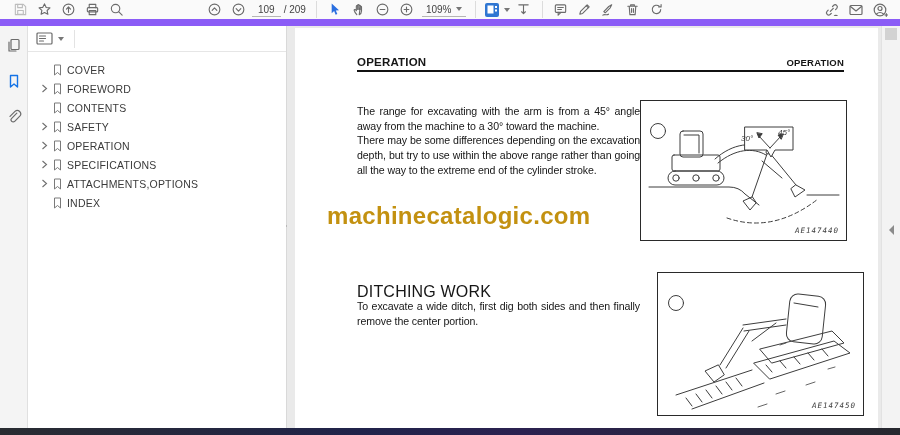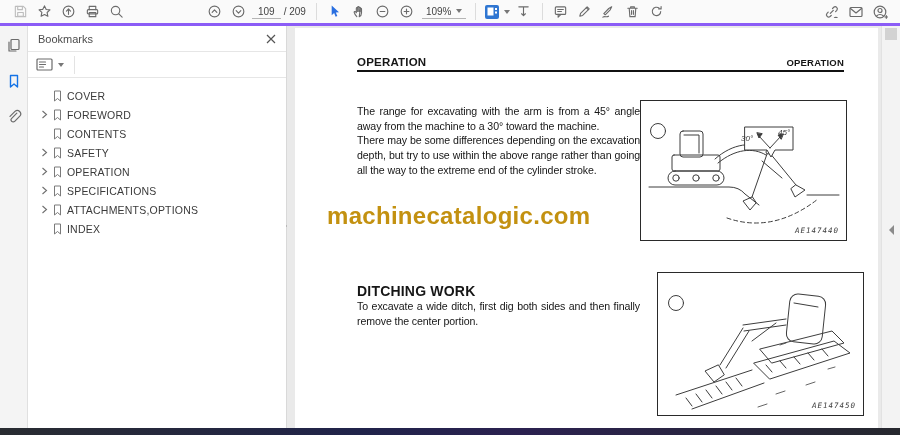--- a/index.html
+++ b/index.html
@@ -1,21 +1,21 @@
 <!DOCTYPE html>
 <html><head>
 <meta charset="utf-8">
 <style>
   * { margin:0; padding:0; box-sizing:border-box; }
   body { font-family:"Liberation Sans", sans-serif; background:#555; }
   .app { position:relative; width:900px; height:435px; background:#fff; overflow:hidden; }
 
   
   .toolbar { position:absolute; left:0; top:0; width:900px; height:26px; background:#fafafa;
-             border-bottom:3px solid #8b5cf6; display:flex; align-items:center; padding:0 8px; }
+             border-bottom:7px solid #8b5cf6; display:flex; align-items:center; padding:0 8px; }
   .tb-btn { display:flex; align-items:center; justify-content:center; width:24px; height:22px; cursor:pointer; }
   .tb-btn svg { display:block; }
   .ic { stroke:#6b6b6b; fill:none; stroke-width:1.2; stroke-linecap:round; stroke-linejoin:round; }
   .ic.dim { stroke:#bdbdbd; }
   .tb-sep { width:1px; height:17px; background:#dcdcdc; margin:0 6px; }
   .tb-gap { width:74px; }
   .page-box { font-size:10px; color:#444; border-bottom:1px solid #b5b5b5; padding:1px 6px; margin:0 2px; }
   .page-total { font-size:10px; color:#444; margin:0 4px 0 1px; }
   .zoom-box { display:flex; align-items:center; font-size:10px; color:#444; border-bottom:1px solid #b5b5b5; padding:1px 4px; margin:0 3px; }
   .caret { width:0; height:0; border-left:3.5px solid transparent; border-right:3.5px solid transparent;
@@ -54,21 +54,21 @@
                    border-top:5px solid transparent; border-bottom:5px solid transparent; border-right:5px solid #8b8b8b; }
 
   
   .page-header { position:absolute; left:62px; top:28px; width:487px; display:flex; justify-content:space-between;
                  align-items:flex-end; border-bottom:2.5px solid #111; padding-bottom:2px; }
   .h-left  { font-size:11.5px; font-weight:700; letter-spacing:.2px; }
   .h-right { font-size:9.5px;  font-weight:700; letter-spacing:.2px; }
   .para { position:absolute; width:283px; font-size:10.6px; line-height:14.7px; letter-spacing:-.1px; text-align:justify; }
   .para-1 { left:62px; top:76px; }
   .para-2 { left:62px; top:271px; }
-  .sec-title { position:absolute; left:62px; top:255px; font-size:14px; font-weight:700; letter-spacing:.2px; }
+  .sec-title { position:absolute; left:62px; top:255px; font-size:16px; font-weight:400; letter-spacing:.2px; }
   .watermark { position:absolute; left:32px; top:174px; font-size:24px; font-weight:700; letter-spacing:.3px; }
 
   .figure { position:absolute; width:207px; border:1.2px solid #2a2a2a; background:#fff;font-style:italic; }
   .fig-1 { left:345px; top:72px;  height:141px; }
   .fig-2 { left:362px; top:244px; height:144px; }
   .figure svg.draw { position:absolute; left:0; top:0; stroke:#3d3d3d; fill:none; stroke-width:1; stroke-linecap:round; stroke-linejoin:round; }
   .fig-label { position:absolute; right:7px; bottom:5px; font-family:"DejaVu Sans Mono", monospace;
                font-size:7.5px; letter-spacing:1px; color:#3a3a3a; }
   .angle { position:absolute; font-size:8px; color:#3a3a3a; }
   .angle-left  { left:100px; top:33px; }
@@ -250,28 +250,20 @@
         </svg>
     </div>
     <div class="rail-btn">
       <svg class="ic" width="16" height="16" viewBox="0 0 16 16">
           <path d="M10.8 4.2l-5.1 5.1a2.1 2.1 0 0 0 3 3l5.1-5.1a3.4 3.4 0 0 0-4.8-4.8L4 7.4"></path>
         </svg>
     </div>
   </div>
 
   <div class="bm-panel">
-    <div class="bm-header">
-      <span class="bm-title">Bookmarks</span>
-      <span class="bm-close">
-        <svg width="10" height="10" viewBox="0 0 10 10" stroke="#555" stroke-width="1.2">
-            <path d="M1 1l8 8M9 1L1 9"></path>
-          </svg>
-      </span>
-    </div>
     <div class="bm-options">
       <span class="bm-opt-btn">
         <svg class="ic" width="18" height="14" viewBox="0 0 18 14">
             <rect x="1" y="1" width="15" height="11" rx="1"></rect>
             <path d="M3.5 4h6M3.5 6.5h6M3.5 9h4"></path>
           </svg>
         <span class="caret"></span>
       </span>
       <span class="bm-opt-sep"></span>
     </div>

